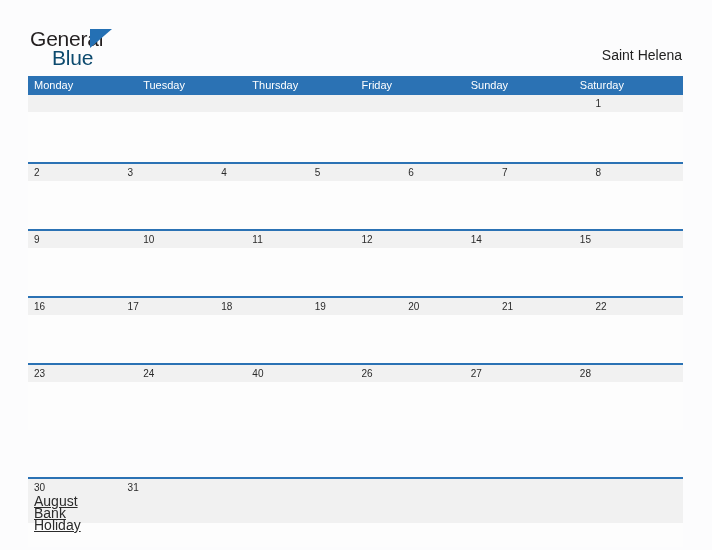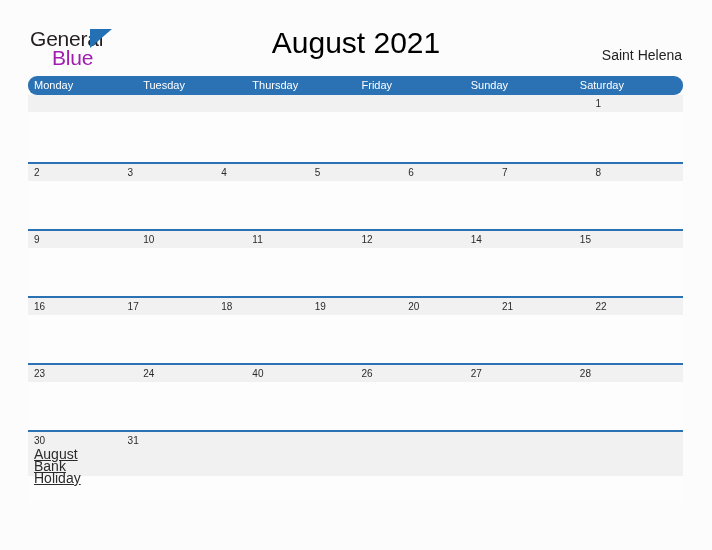--- a/index.html
+++ b/index.html
@@ -39,21 +39,21 @@
     color: #231f20;
     letter-spacing: -0.2px;
     white-space: nowrap;
   }
   .logo-blue {
     position: absolute;
     left: 22px;
     top: 19px;
     font-size: 21px;
     line-height: 22px;
-    color: #a21caf;
+    color: #0c4a6e;
     letter-spacing: -0.2px;
     white-space: nowrap;
   }
   .logo-triangle {
     position: absolute;
     left: 60px;
     top: 1px;
     width: 0;
     height: 0;
     border-top: 19px solid #2470b4;
@@ -88,21 +88,20 @@
     position: absolute;
     left: 28px;
     top: 76px;
     width: 655px;
   }
 
   .weekday-row {
     display: flex;
     background: #2b72b4;
     height: 19px;
-    border-radius: 9px;
   }
   .weekday-cell {
     flex: 1 1 0;
     color: #ffffff;
     font-size: 11px;
     line-height: 19px;
     padding-left: 6px;
     white-space: nowrap;
     overflow: hidden;
   }
@@ -111,20 +110,21 @@
     display: flex;
     border-top: 2px solid #2b72b4;
     height: 67px;
     background: #fdfdfd;
   }
   .week-row.first {
     border-top: 0;
   }
   .week-row:last-child {
     height: 70px;
+    margin-top: 47px;
   }
 
   .day-cell {
     flex: 1 1 0;
     position: relative;
     overflow: hidden;
   }
 
   .day-band {
     background: #f1f1f1;
@@ -159,21 +159,20 @@
 <body>
 
 <div class="page-header">
 
   <div class="logo">
     <span class="logo-general">General</span>
     <span class="logo-triangle"></span>
     <span class="logo-blue">Blue</span>
   </div>
 
-  <h1 class="calendar-title">August 2021</h1>
 
   <div class="region-label">Saint Helena</div>
 
 </div>
 
 <div class="calendar">
 
   <div class="weekday-row">
     <div class="weekday-cell">Monday</div>
     <div class="weekday-cell">Tuesday</div>

